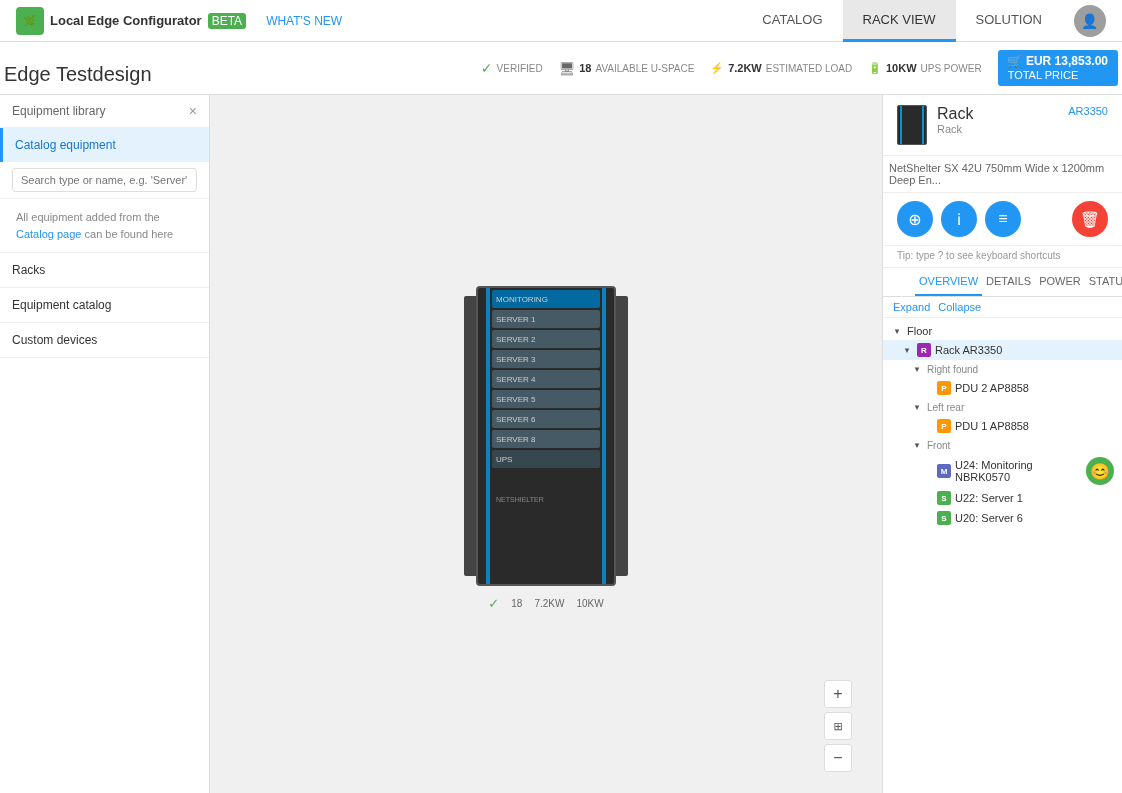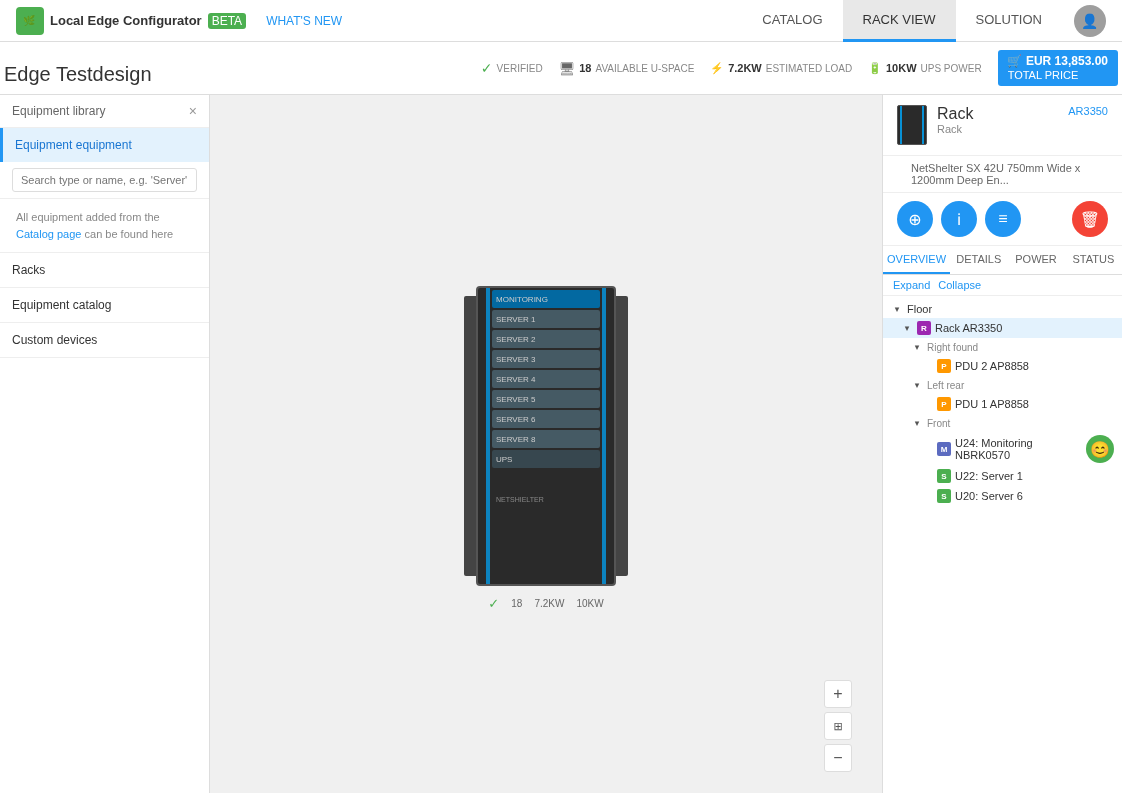--- a/index.html
+++ b/index.html
@@ -362,21 +362,21 @@
     .rack-info-sub {
       font-size: 11px;
       color: #888;
     }
     .rack-id {
       font-size: 11px;
       color: #2196f3;
       cursor: pointer;
     }
     .rack-description {
-      padding: 6px 28px;
+      padding: 6px 6px;
       font-size: 11px;
       color: #666;
       border-bottom: 1px solid #eee;
     }
     .action-buttons {
       padding: 8px 14px;
       display: flex;
       align-items: center;
       gap: 8px;
       border-bottom: 1px solid #eee;
@@ -410,20 +410,21 @@
       text-align: center;
       font-size: 11px;
       font-weight: 500;
       color: #666;
       cursor: pointer;
       border-bottom: 2px solid transparent;
     }
     .panel-tab.active {
       color: #2196f3;
       border-bottom: 2px solid #2196f3;
+      margin-left: 32px;
     }
     .tree-toolbar {
       padding: 4px 10px;
       display: flex;
       gap: 8px;
       border-bottom: 1px solid #eee;
     }
     .tree-btn {
       font-size: 11px;
       color: #2196f3;
@@ -543,21 +544,21 @@
 <div class="main-layout">
 
   <div class="sidebar">
     <div class="sidebar-header">
       <span>Equipment library</span>
       <span class="sidebar-close">×</span>
     </div>
 
     <div class="sidebar-section">
       <div class="sidebar-section-header active">
-        <span>Equipment equipment</span>
+        <span>Catalog equipment</span>
       </div>
       <div class="search-box">
         <input class="search-input" type="text" placeholder="Search type or name, e.g. 'Server'..." style="">
       </div>
       <div class="sidebar-hint">
         <span>All equipment added from the</span>
         <span class="catalog-link">Catalog page</span>
         <span>can be found here</span>
       </div>
     </div>
@@ -635,20 +636,21 @@
     </div>
     <div class="rack-description">NetShelter SX 42U 750mm Wide x 1200mm Deep En...</div>
 
     <div class="action-buttons">
       <button class="action-btn blue" title="Copy">⊕</button>
       <button class="action-btn blue" title="Info">ℹ</button>
       <button class="action-btn blue" title="Menu">≡</button>
       <div style="flex:1;"></div>
       <button class="action-btn red" title="Delete">🗑</button>
     </div>
+    <div class="keyboard-hint">Tip: type ? to see keyboard shortcuts</div>
 
     <div class="tabs-row">
       <div class="panel-tab active">OVERVIEW</div>
       <div class="panel-tab">DETAILS</div>
       <div class="panel-tab">POWER</div>
       <div class="panel-tab">STATUS</div>
     </div>
 
     <div class="tree-toolbar">
       <button class="tree-btn">Expand</button>

